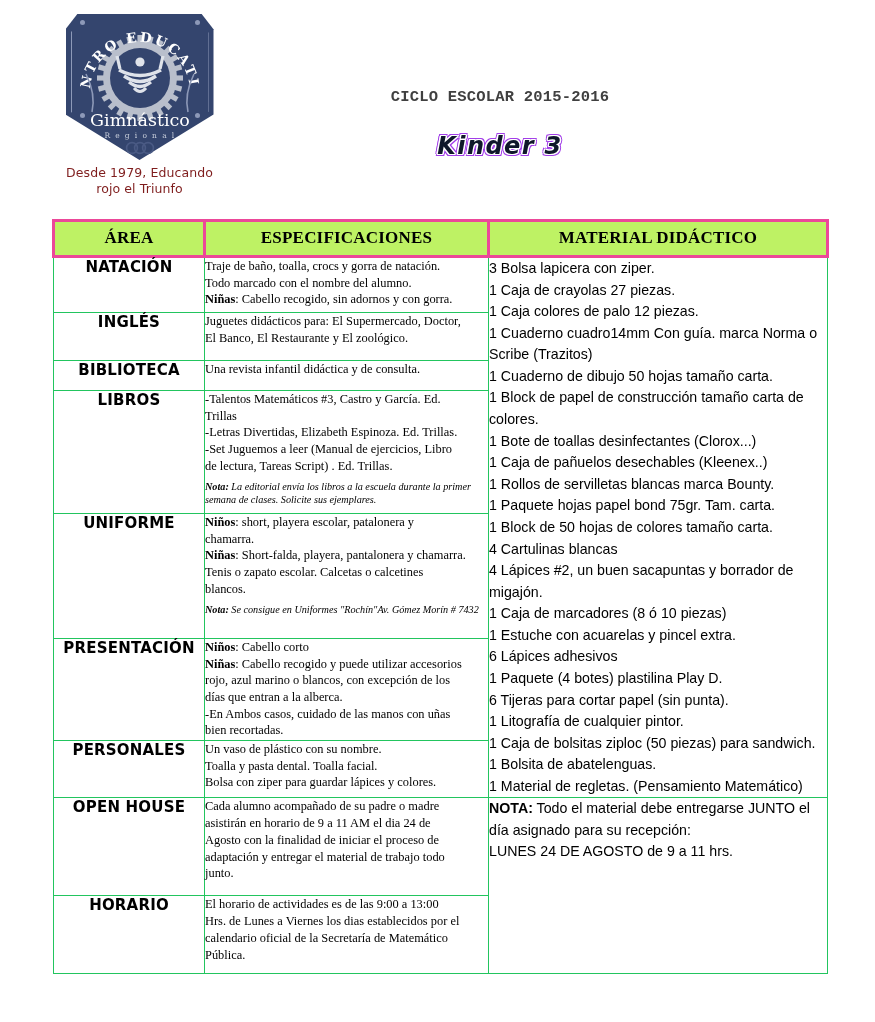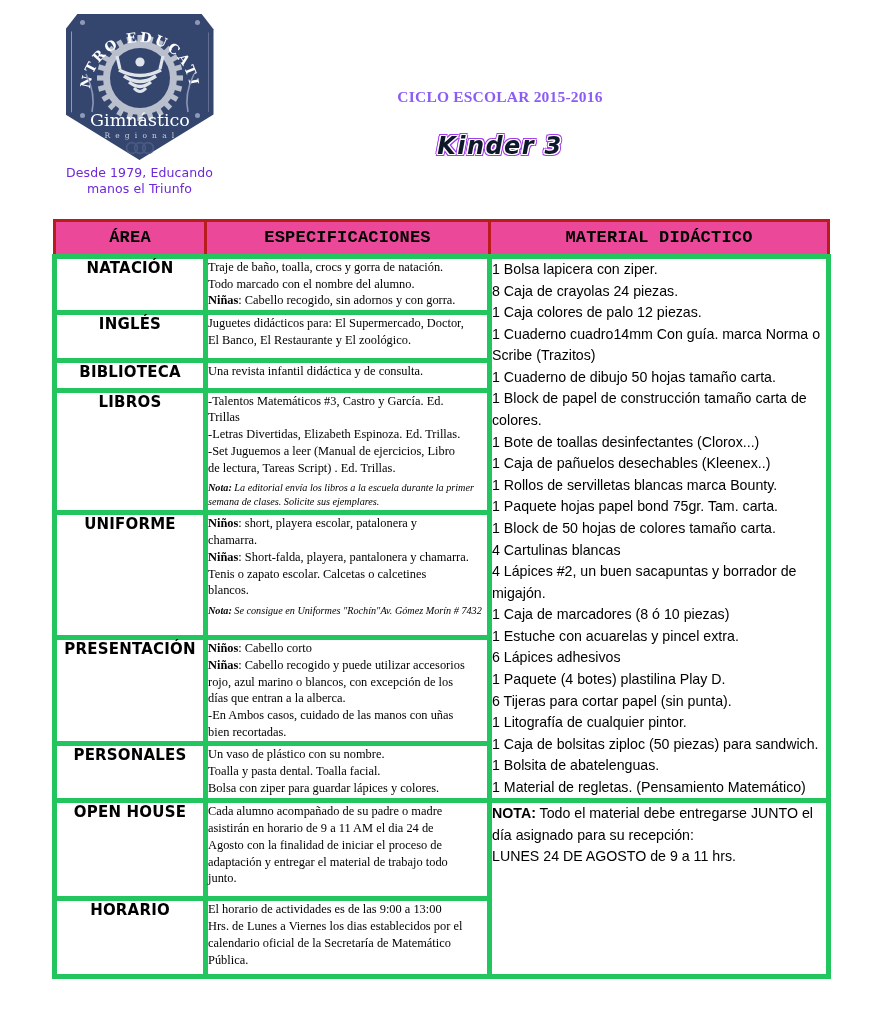--- a/index.html
+++ b/index.html
@@ -49,45 +49,45 @@
   .emblem-svg { position: absolute; left: 0; top: 0; }
   .rivet {
     position: absolute; width: 5px; height: 5px;
     border-radius: 50%; background: #8d99b8;
   }
   .logo-tagline {
     margin-top: 5px;
     font-family: "DejaVu Sans", sans-serif;
     font-size: 12.5px;
     line-height: 1.3;
-    color: #6d28d9;
+    color: #7f1d1d;
     letter-spacing: .1px;
   }
 
   
   #title-block {
     position: absolute;
     left: 240px; top: 84px;
     width: 520px;
     text-align: center;
   }
   #main-title {
     font-family: "DejaVu Sans", sans-serif;
     font-weight: bold;
     font-size: 20.5px;
     letter-spacing: .2px;
     color: #1a16c8;
     line-height: 1.1;
   }
   #sub-title {
-    font-family: Liberation Serif, serif;
+    font-family: Liberation Mono, monospace;
     font-weight: bold;
     font-size: 15.5px;
     letter-spacing: .2px;
-    color: #8b5cf6;
+    color: #404040;
     margin-top: 4px;
   }
   #grade-title {
     margin-top: 26px;
     font-family: "DejaVu Sans", sans-serif;
     font-weight: bold;
     font-style: italic;
     font-size: 24px;
     letter-spacing: 1.4px;
     color: #0f172a;
@@ -104,33 +104,33 @@
     left: 52px; top: 219px;
     width: 774px;
     border-collapse: collapse;
     table-layout: fixed;
   }
   #mat-table col.c-area { width: 151px; }
   #mat-table col.c-spec { width: 284px; }
   #mat-table col.c-mat  { width: 339px; }
 
   #mat-table thead th {
-    background: #ec4899;
-    border: 3px solid #b91c1c;
+    background: #bef264;
+    border: 3px solid #ec4899;
     text-align: center;
-    font-family: Liberation Mono, monospace;
+    font-family: Liberation Serif, serif;
     font-weight: bold;
     font-size: 17px;
     letter-spacing: .2px;
     padding: 6px 4px 7px;
     height: 33px;
   }
 
   #mat-table tbody td {
-    border: 5px solid #22c55e;
+    border: 1px solid #22c55e;
     vertical-align: top;
     padding: 0;
   }
   td.area-cell {
     text-align: center;
     vertical-align: middle;
     font-family: "DejaVu Sans", sans-serif;
     font-weight: bold;
     font-size: 15px;
     letter-spacing: .2px;
@@ -239,21 +239,21 @@
           <circle cx="82" cy="140" r="5.4"></circle>
         </g>
       </svg>
       <div class="rivet" style="left:14px;top:12px;"></div>
       <div class="rivet" style="right:14px;top:12px;"></div>
       <div class="rivet" style="left:14px;bottom:42px;"></div>
       <div class="rivet" style="right:14px;bottom:42px;"></div>
     </div>
     <div class="logo-tagline">
       <div>Desde 1979, Educando</div>
-      <div>manos el Triunfo</div>
+      <div>rojo el Triunfo</div>
     </div>
   </div>
 
   <div id="title-block">
     <div id="sub-title">CICLO ESCOLAR 2015-2016</div>
     <div id="grade-title">Kinder 3</div>
   </div>
 
 </div>
 
@@ -272,22 +272,22 @@
   </thead>
   <tbody id="tbody">
       <tr style="height: 56px;">
         <td class="area-cell">NATACIÓN</td>
         <td class="spec-cell">
           <span class="spec-line">Traje de baño, toalla, crocs y gorra de natación.</span>
           <span class="spec-line">Todo marcado con el nombre del alumno.</span>
           <span class="spec-line"><b>Niñas</b>: Cabello recogido, sin adornos y con gorra.</span>
         </td>
         <td class="mat-cell" rowspan="7">
-          <span class="mat-line">1 Bolsa lapicera con ziper.</span>
-          <span class="mat-line">8 Caja de crayolas 24 piezas.</span>
+          <span class="mat-line">3 Bolsa lapicera con ziper.</span>
+          <span class="mat-line">1 Caja de crayolas 27 piezas.</span>
           <span class="mat-line">1 Caja colores de palo 12 piezas.</span>
           <span class="mat-line">1 Cuaderno cuadro14mm Con guía. marca Norma o Scribe (Trazitos)</span>
           <span class="mat-line">1 Cuaderno de dibujo 50 hojas tamaño carta.</span>
           <span class="mat-line">1 Block de papel de construcción tamaño carta de colores.</span>
           <span class="mat-line">1 Bote de toallas desinfectantes (Clorox...)</span>
           <span class="mat-line">1 Caja de pañuelos desechables (Kleenex..)</span>
           <span class="mat-line">1 Rollos de servilletas blancas marca Bounty.</span>
           <span class="mat-line">1 Paquete hojas papel bond 75gr. Tam. carta.</span>
           <span class="mat-line">1 Block de 50 hojas de colores tamaño carta.</span>
           <span class="mat-line">4 Cartulinas blancas</span>

